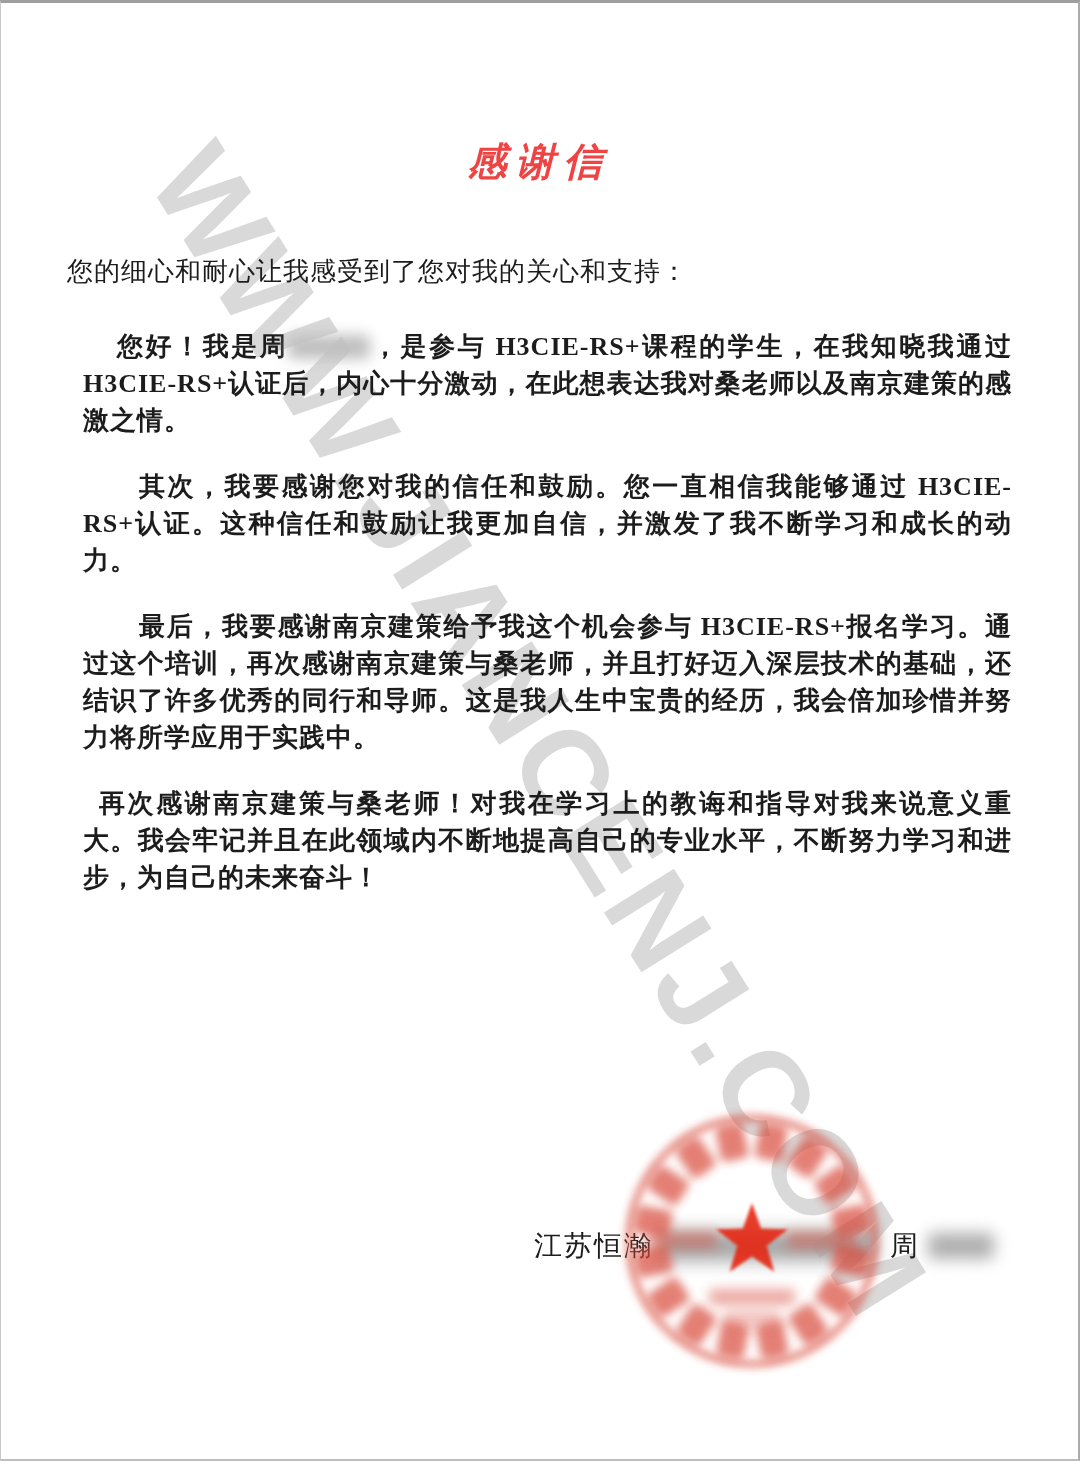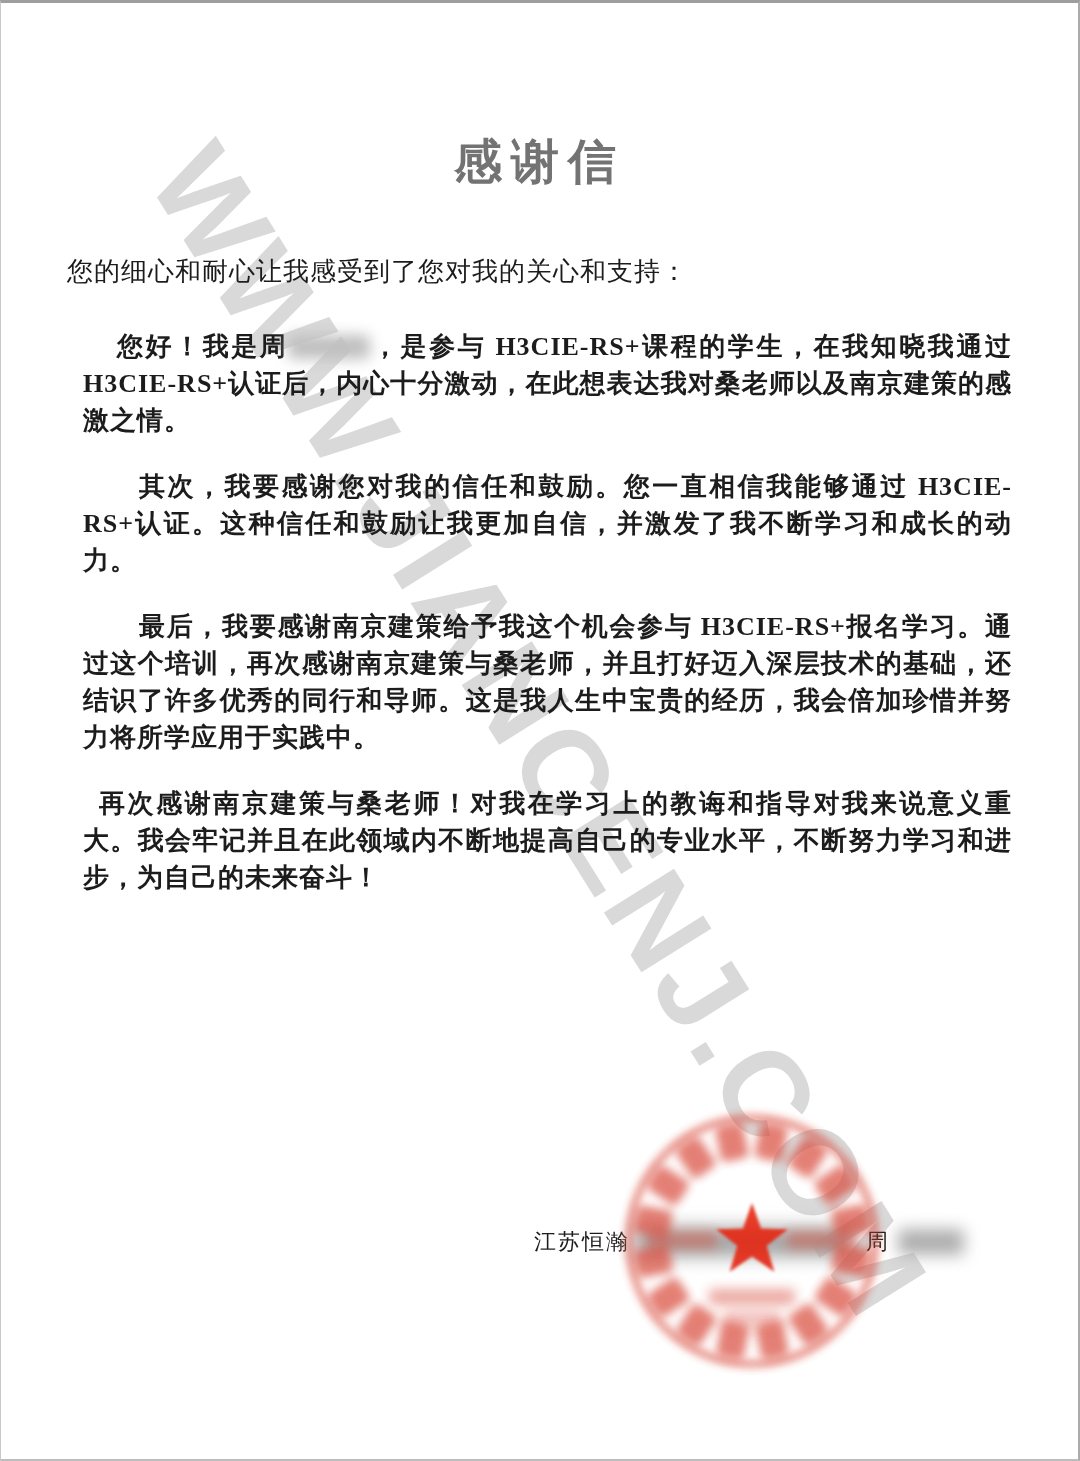--- a/index.html
+++ b/index.html
@@ -35,40 +35,41 @@
   .content{
     position:relative;z-index:2;
     padding:0 66px;
     font-size:26px;
     line-height:37px;
     letter-spacing:1px;
   }
   .title{
     margin:128px 0 60px 0;
     text-align:center;
-    font-size:48px;
+    font-size:39px;
     line-height:62px;
     font-weight:bold;
     letter-spacing:9px;
-    color:#737373;
+    color:#ef4444;
+    font-style:italic;
   }
   .greeting{margin:0 0 38px 0;}
   .para{margin:0 0 29px 16px;text-align:justify;font-weight:bold;}
   .p-i1{text-indent:34px;}
   .p-i2{text-indent:56px;}
   .p-i05{text-indent:16px;}
   
   .redact{display:inline-block;background:#bfbfbf;filter:blur(7px);border-radius:5px;}
   .redact-name-inline{width:82px;height:24px;vertical-align:-4px;}
   
   .signature{
     position:absolute;z-index:2;
     top:1224px;left:533px;
     display:flex;align-items:center;
-    font-size:22px;letter-spacing:2px;
+    font-size:28px;letter-spacing:2px;
     white-space:nowrap;
   }
   .sig-blur-company{width:218px;height:30px;background:#a6a6a6;filter:blur(9px);border-radius:4px;margin-left:4px;}
   .sig-name{margin-left:14px;}
   .sig-blur-name{width:66px;height:26px;background:#aeaeae;filter:blur(8px);border-radius:4px;margin-left:8px;}
   
   .seal{
     position:absolute;z-index:3;
     left:616px;top:1103px;
     width:270px;height:270px;

